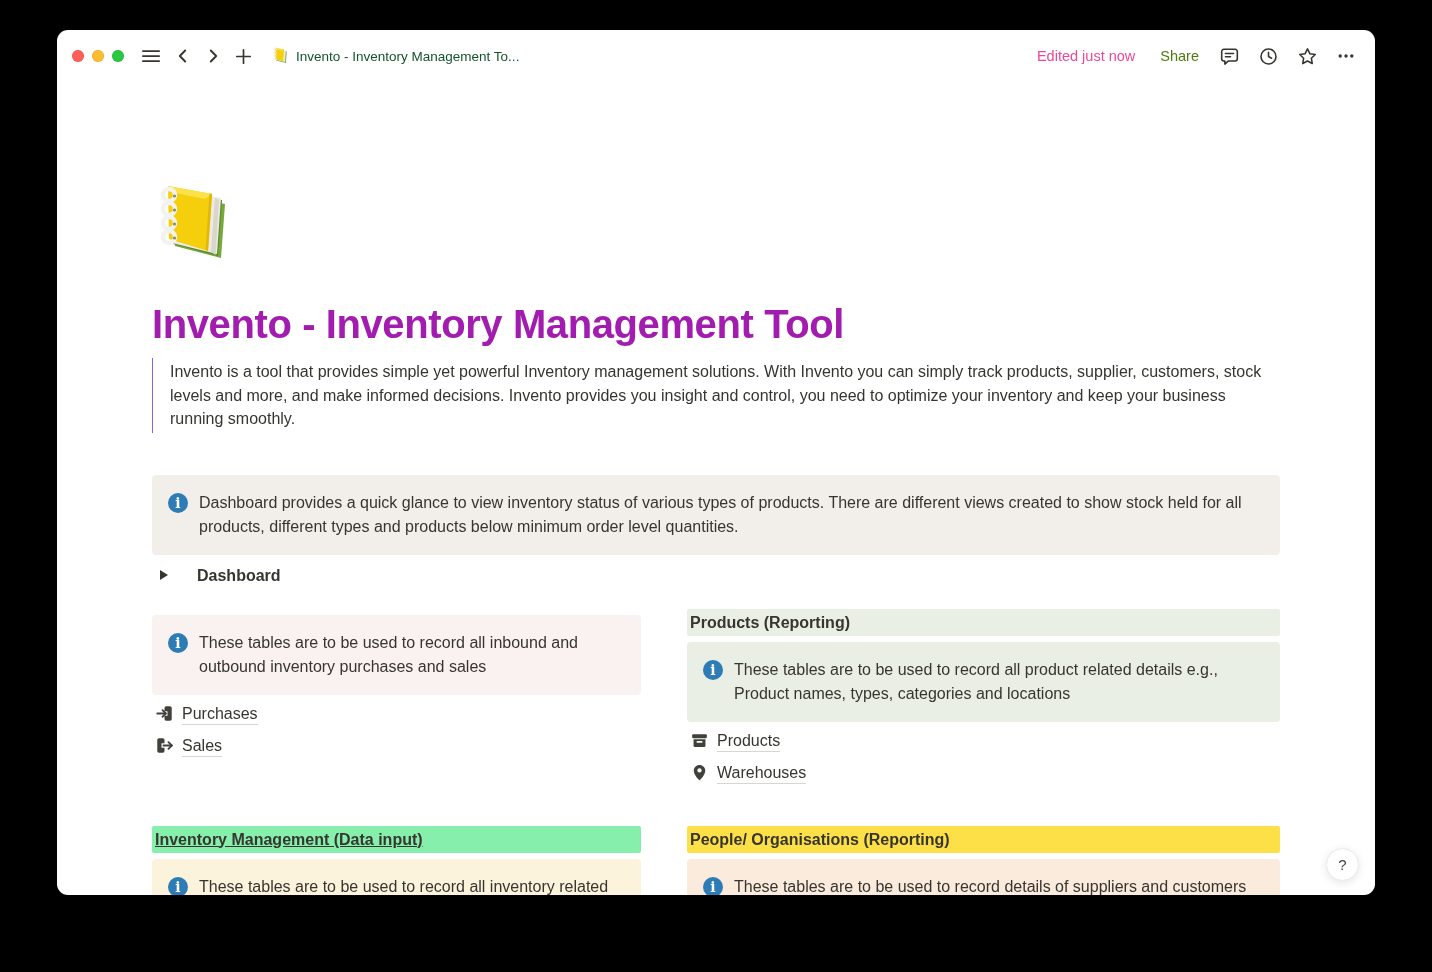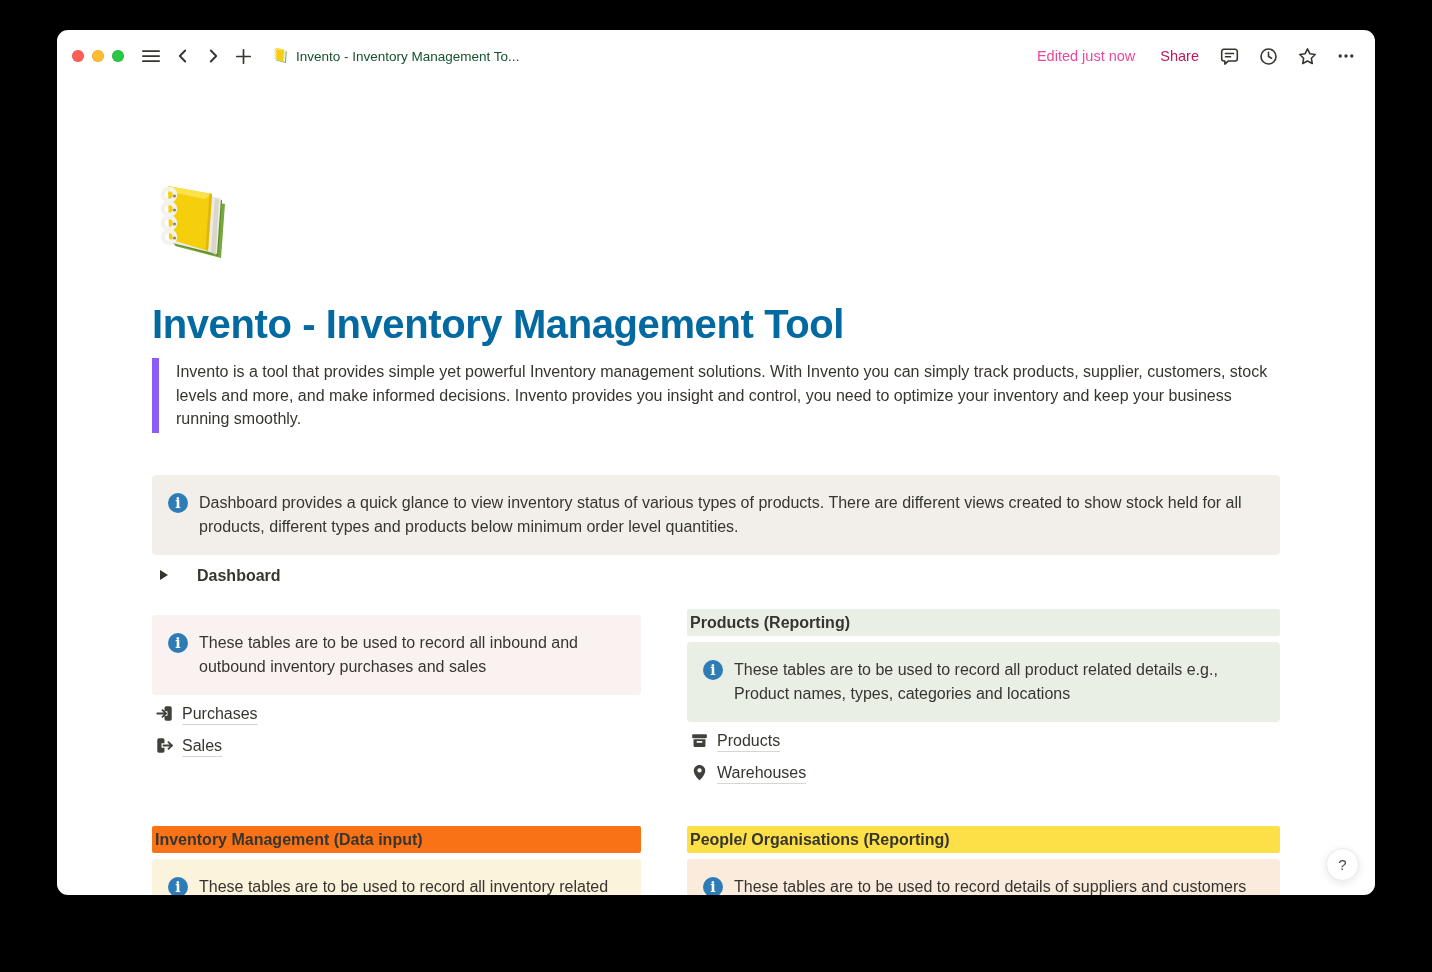--- a/index.html
+++ b/index.html
@@ -22,27 +22,27 @@
   }
   .traffic { display:flex; gap:8px; align-items:center; }
   .light { width:12px; height:12px; border-radius:50%; box-shadow:inset 0 0 0 .5px rgba(0,0,0,.15); }
   .tb-btn { display:flex; align-items:center; justify-content:center; width:26px; height:26px; border-radius:4px; }
   .tb-btn svg { display:block; }
   .hamburger { margin-left:14px; }
   .nav-group { display:flex; align-items:center; gap:4px; margin-left:6px; }
   .tab-title { display:flex; align-items:center; gap:8px; margin-left:16px; font-size:13.5px; color:#14532d; }
   .tb-right { margin-left:auto; display:flex; align-items:center; gap:13px; }
   .edited { color:#ec4899; font-size:14.5px; margin-right:8px; }
-  .share { font-size:14.5px; color:#be185d; padding:2px 4px; border-radius:4px; }
+  .share { font-size:14.5px; color:#4d7c0f; padding:2px 4px; border-radius:4px; }
   
   .page-body { padding:96px 95px 0; }
   .page-icon { width:78px; height:80px; margin-left:2px; cursor:pointer; }
-  .page-title { margin-top:42px; font-size:40px; line-height:48px; font-weight:700; letter-spacing:-.4px; color:#0369a1; }
+  .page-title { margin-top:42px; font-size:40px; line-height:48px; font-weight:700; letter-spacing:-.4px; color:#a21caf; }
   .quote {
-    margin-top:10px; border-left:7px solid #8b5cf6; padding:2px 2px 2px 17px;
+    margin-top:10px; border-left:1px solid #8b5cf6; padding:2px 2px 2px 17px;
     font-size:16px; line-height:23.5px;
   }
   .callout {
     display:flex; gap:11px; padding:16px; border-radius:4px;
     font-size:16px; line-height:24px;
   }
   .callout .ico { flex:0 0 auto; width:20px; height:20px; margin-top:2px; }
   .main-callout { margin-top:42px; }
   .toggle { margin-top:12px; height:28px; display:flex; align-items:flex-start; gap:28px; padding-left:7px; font-size:16px; font-weight:600; border-radius:4px; cursor:pointer; }
   .cols { display:grid; grid-template-columns:489px 593px; column-gap:46px; margin-top:14px; align-items:start; }
@@ -284,21 +284,21 @@
             </span>
             <a href="#">Warehouses</a>
           </div>
         </div>
       </div>
     </div>
 
     <div class="cols row2">
 
       <div class="col">
-        <div class="sec-header" style="background-color: #f97316;">Inventory Management (Data input)</div>
+        <div class="sec-header" style="background-color: #86efac; text-decoration: underline;">Inventory Management (Data input)</div>
         <div class="callout sec-callout" style="background-color: rgb(251, 243, 220);">
           <span class="ico">
             <svg width="20" height="20" viewBox="0 0 20 20">
                 <circle cx="10" cy="10" r="10" fill="#2E7CB5"></circle>
                 <text x="10" y="15" font-family="'DejaVu Serif',serif" font-size="14" font-weight="bold" fill="#fff" text-anchor="middle">i</text>
               </svg>
           </span>
           <div>These tables are to be used to record all inventory related adjustments e.g. Opening stock, views include below order level</div>
         </div>
       </div>

